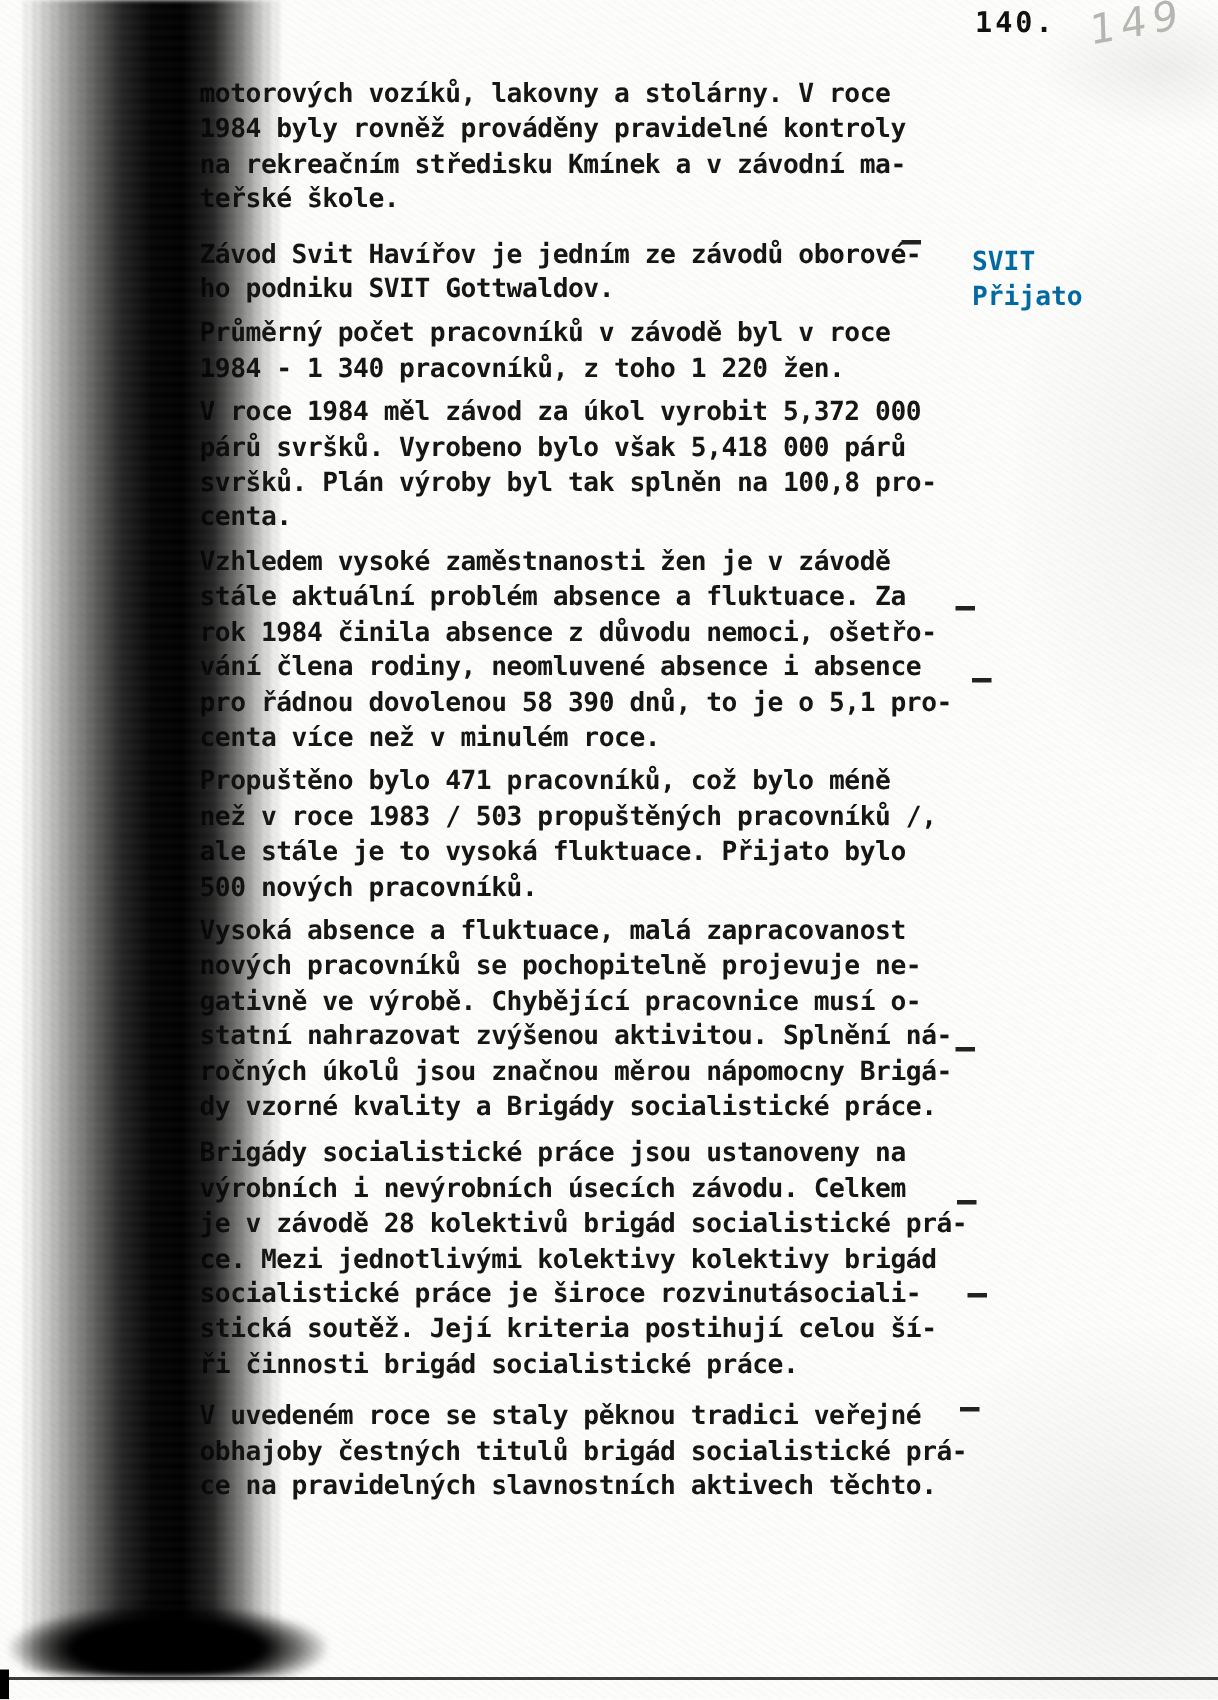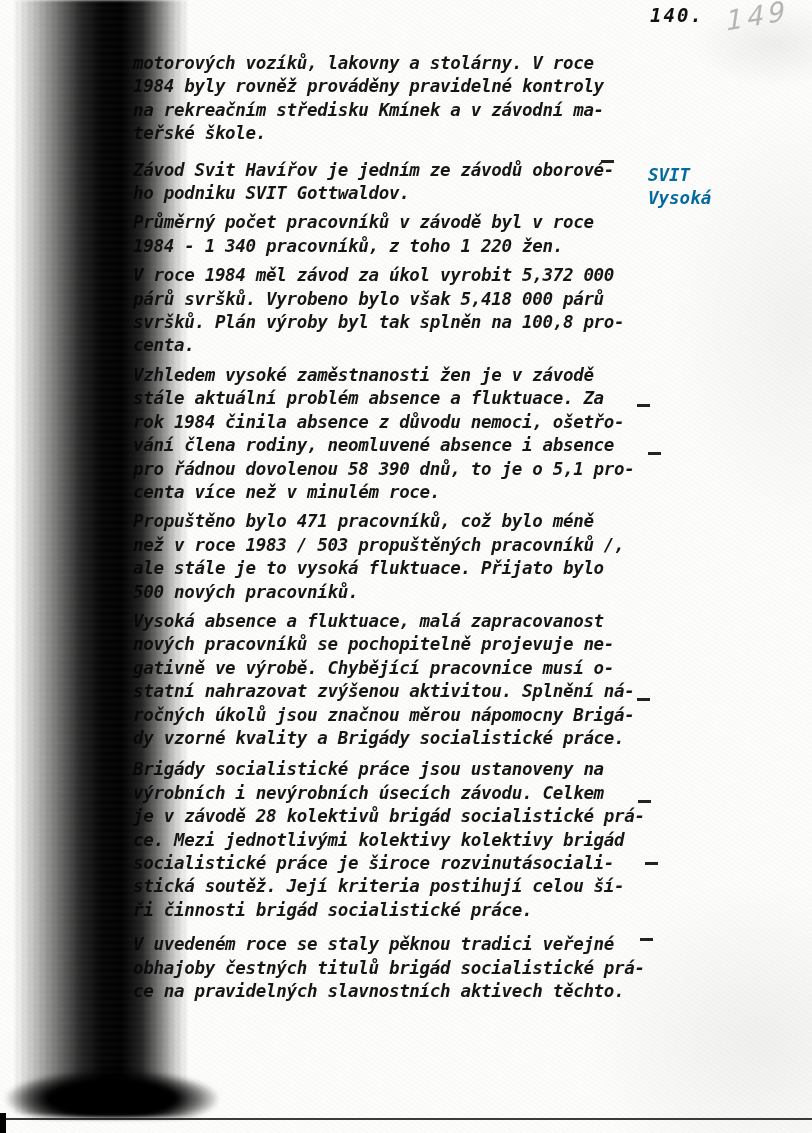--- a/index.html
+++ b/index.html
@@ -2,21 +2,20 @@
 <html><head>
 <meta charset="utf-8">
 <style>
   html,body { margin:0; padding:0; }
   .page {
     position:relative;
     width:812px; height:1133px;
     background:#fcfcfa;
     overflow:hidden;
     font-family:"DejaVu Sans Mono","Liberation Mono",monospace;
-    font-style:italic;
   }
   .noise {
     position:absolute; inset:0; z-index:1; pointer-events:none;
     background:
       radial-gradient(ellipse 120px 60px at 775px 45px, rgba(0,0,0,0.06), transparent 70%),
       radial-gradient(ellipse 180px 300px at 800px 320px, rgba(0,0,0,0.045), transparent 72%),
       radial-gradient(ellipse 240px 220px at 760px 1040px, rgba(0,0,0,0.05), transparent 72%),
       repeating-linear-gradient(33deg, rgba(0,0,0,0.014) 0 1px, transparent 1px 4px);
   }
   .content {
@@ -138,21 +137,21 @@
     </div>
     <div class="para p9">
       <div class="line">V uvedeném roce se staly pěknou tradici veřejné</div>
       <div class="line">obhajoby čestných titulů brigád socialistické prá-</div>
       <div class="line">ce na pravidelných slavnostních aktivech těchto.</div>
     </div>
   </div>
 
   <div class="margin-note">
     <div class="line">SVIT</div>
-    <div class="line">Vysoká</div>
+    <div class="line">Přijato</div>
   </div>
 
   <div class="stray-mark" style="left:601px; top:160px;"></div>
   <div class="stray-mark" style="left:637px; top:404px;"></div>
   <div class="stray-mark" style="left:648px; top:452px;"></div>
   <div class="stray-mark" style="left:637px; top:698px;"></div>
   <div class="stray-mark" style="left:638px; top:800px;"></div>
   <div class="stray-mark" style="left:645px; top:862px;"></div>
   <div class="stray-mark" style="left:640px; top:938px;"></div>
 

